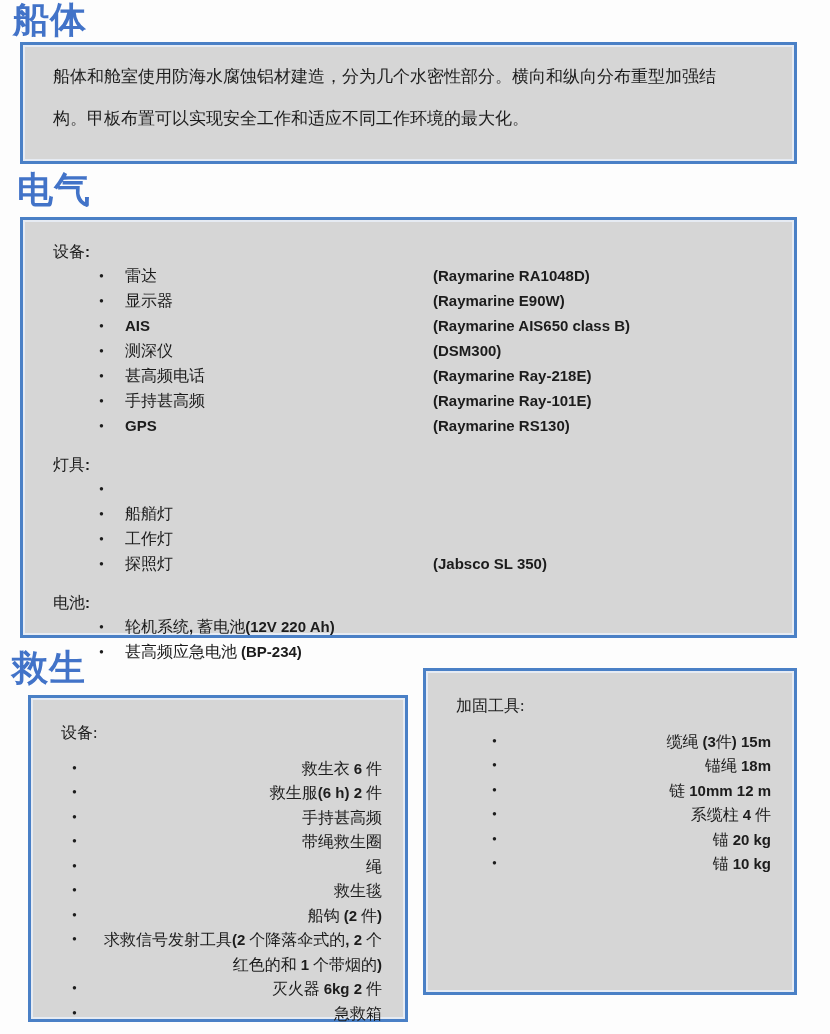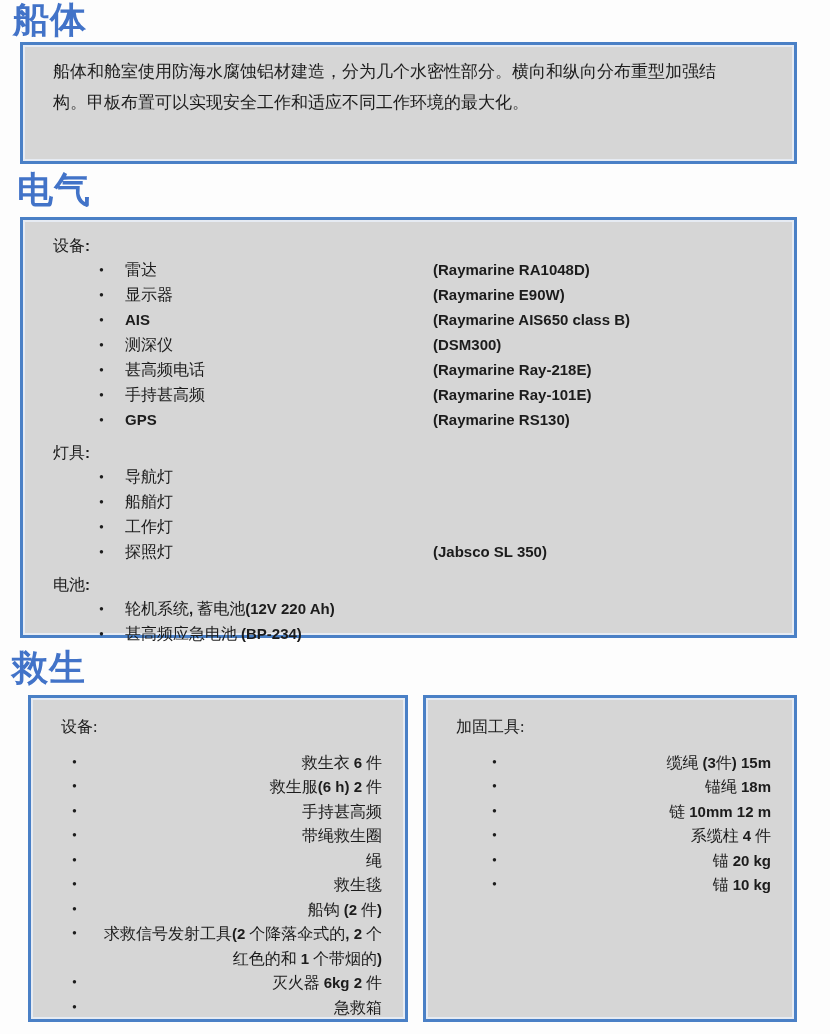--- a/index.html
+++ b/index.html
@@ -35,35 +35,35 @@
   .box{
     position:absolute;
     background:#d6d6d6;
     border:3px solid #4a80c6;
     box-shadow:inset 0 0 0 2px #e6ebf3;
     box-sizing:border-box;
   }
   #hull-box{left:20px;top:42px;width:777px;height:122px;}
   #elec-box{left:20px;top:217px;width:777px;height:421px;}
   #life-left-box{left:28px;top:695px;width:380px;height:327px;}
-  #life-right-box{left:423px;top:695px;width:374px;height:327px;}
+  #life-right-box{left:423px;top:668px;width:374px;height:327px;}
 
   
   .hull-text{
     margin:0;
     padding:11px 0 0 30px;
     width:676px;
     font-size:17px;
-    line-height:31px;
+    line-height:42px;
   }
 
   
   .e-content{padding:6px 10px 0 30px;font-size:16px;line-height:24px;}
   .group-label{margin-top:2px;}
-  .group-label:first-child{margin-top:8px;}
+  .group-label:first-child{margin-top:14px;}
   .e-item{display:flex;margin-left:46px;align-items:baseline;justify-content:center;}
   .e-bullet{flex:0 0 26px;}
   .e-bullet::before{content:"•";font-size:14px;}
   .e-name{flex:0 0 308px;white-space:nowrap;}
   .e-model{flex:1;white-space:nowrap;}
 
   
   .l-content{padding:9px 12px 0 30px;font-size:16px;line-height:24.5px;}
   ul.plain{list-style:none;margin:11px;padding:0;text-align:right;}
   .l-list{margin-left:42px;}
@@ -135,21 +135,20 @@
                 <span class="e-model latin"><span class="latin">(Raymarine RS130)</span></span>
               </div>
           </div>
         </div>
         <div class="e-group">
           <div class="group-label">灯具<span class="latin">:</span></div>
           <div class="e-items">
 
           <div class="e-item">
                 <span class="e-bullet"></span>
-                <span class="e-name">导航灯</span>
                 <span class="e-model latin"></span>
               </div>
             <div class="e-item">
                 <span class="e-bullet"></span>
                 <span class="e-name">船艏灯</span>
                 <span class="e-model latin"></span>
               </div>
             <div class="e-item">
                 <span class="e-bullet"></span>
                 <span class="e-name">工作灯</span>

